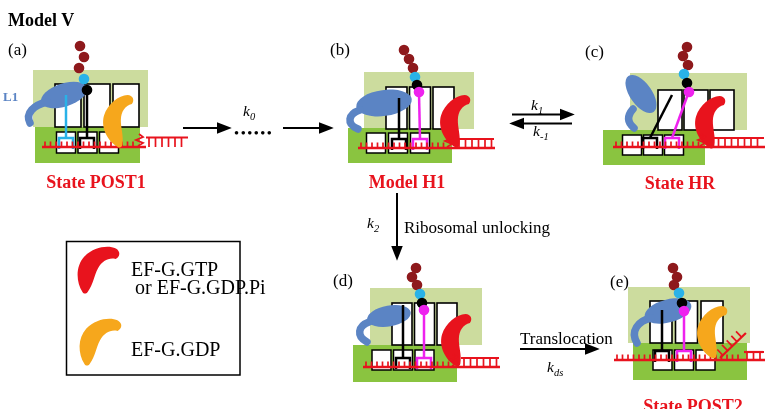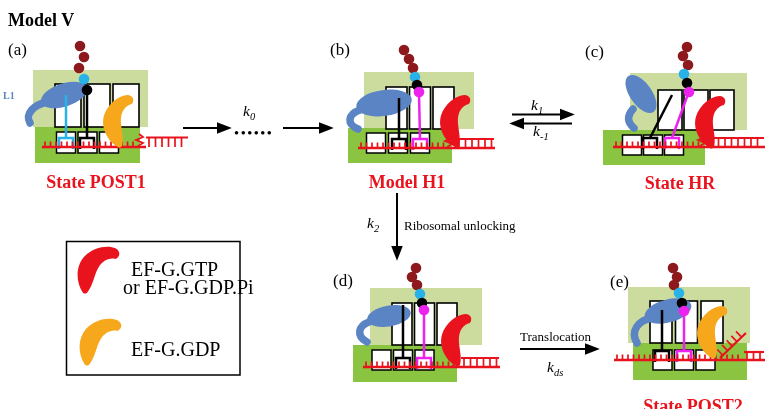--- a/index.html
+++ b/index.html
@@ -5,23 +5,23 @@
   html,body{margin:0;padding:0;background:#fff;}
   #canvas{position:relative;width:765px;height:409px;background:#fff;overflow:hidden;
           font-family:"Liberation Serif", serif;}
   #art{position:absolute;left:0;top:0;}
   .t{position:absolute;white-space:nowrap;color:#000;line-height:1.1;margin-top:8px;}
   .title{font-size:18px;font-weight:bold;}
   .panel-letter{font-size:17px;}
   .state{font-weight:bold;font-size:18px;color:var(--red);width:150px;text-align:center;}
   .k{font-size:15.5px;font-style:italic;}
   .k sub{font-size:10.5px;}
-  .small{font-size:13px;}
+  .small{font-size:17px;}
   .leg{font-size:20px;}
-  .l1{font-size:10px;font-weight:bold;color:var(--blue);}
+  .l1{font-size:13px;font-weight:bold;color:var(--blue);}
   .dots{font-size:13px;font-weight:bold;letter-spacing:2px;width:52px;text-align:center;}
 </style>
 </head>
 <body>
 
 <div id="canvas">
 
   <svg id="art" width="765" height="409" viewBox="0 0 765 409">
 
     <g stroke="#000" fill="#000" stroke-width="2">
@@ -248,15 +248,15 @@
   <div class="t k" style="left:531px;top:88px"><span>k</span><sub>1</sub></div>
   <div class="t k" style="left:533px;top:114px"><span>k</span><sub>-1</sub></div>
   <div class="t k" style="left:367px;top:206px"><span>k</span><sub>2</sub></div>
   <div class="t k" style="left:547px;top:350px"><span>k</span><sub>ds</sub></div>
 
   <div class="t dots" style="left:228px;top:118px">••••••</div>
   <div class="t small" style="left:404px;top:211px">Ribosomal unlocking</div>
   <div class="t small" style="left:520px;top:322px">Translocation</div>
 
   <div class="t leg" style="left:131px;top:250px">EF-G.GTP</div>
-  <div class="t leg" style="left:123px;top:268px">or EF-G.GDP.Pi</div>
+  <div class="t leg" style="left:135px;top:268px">or EF-G.GDP.Pi</div>
   <div class="t leg" style="left:131px;top:330px">EF-G.GDP</div>
 </div>
 
 </body></html>

